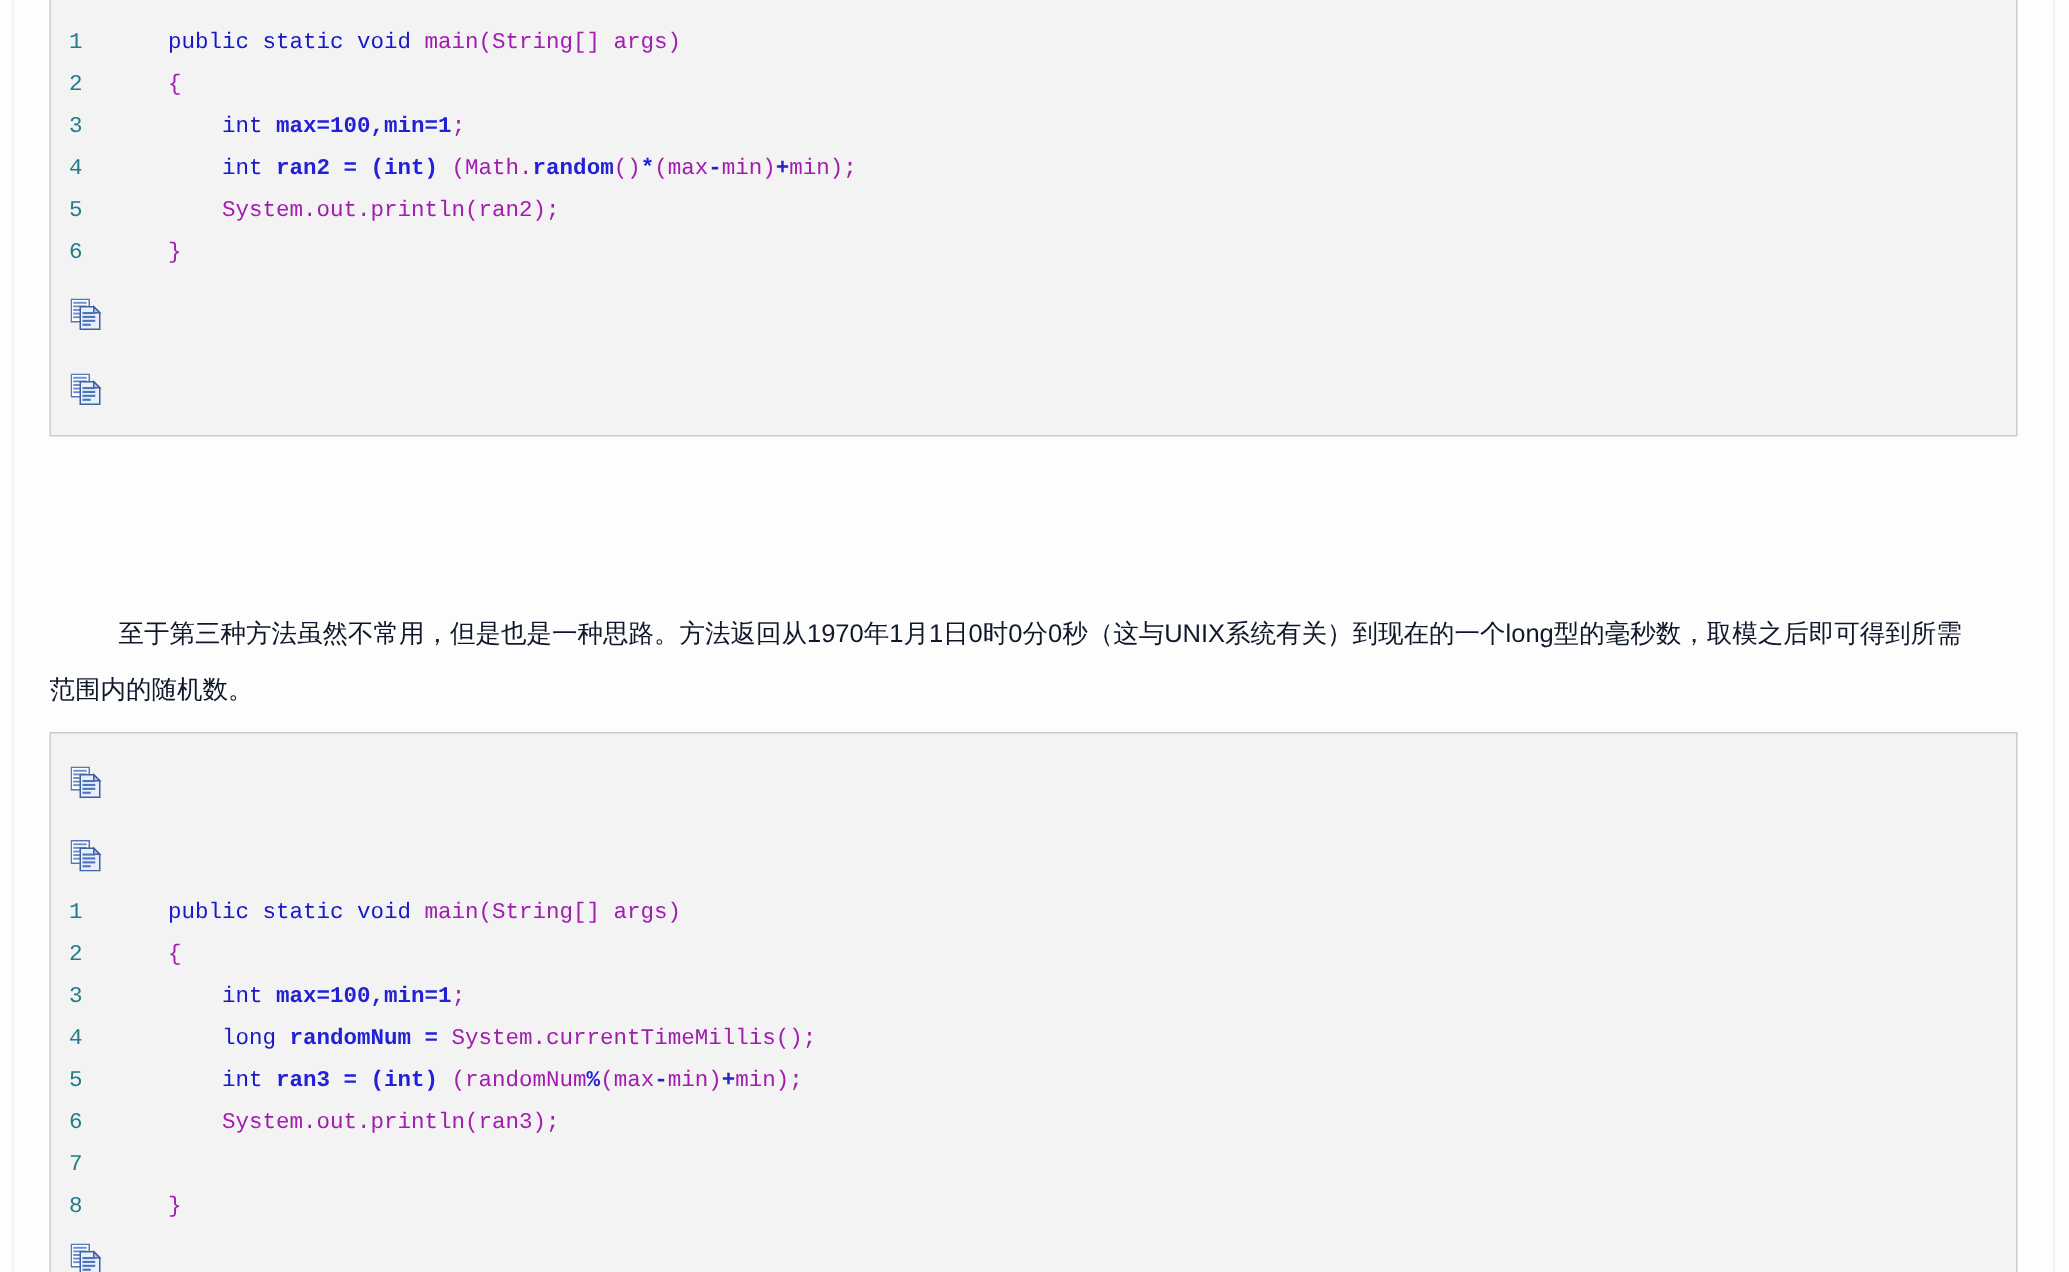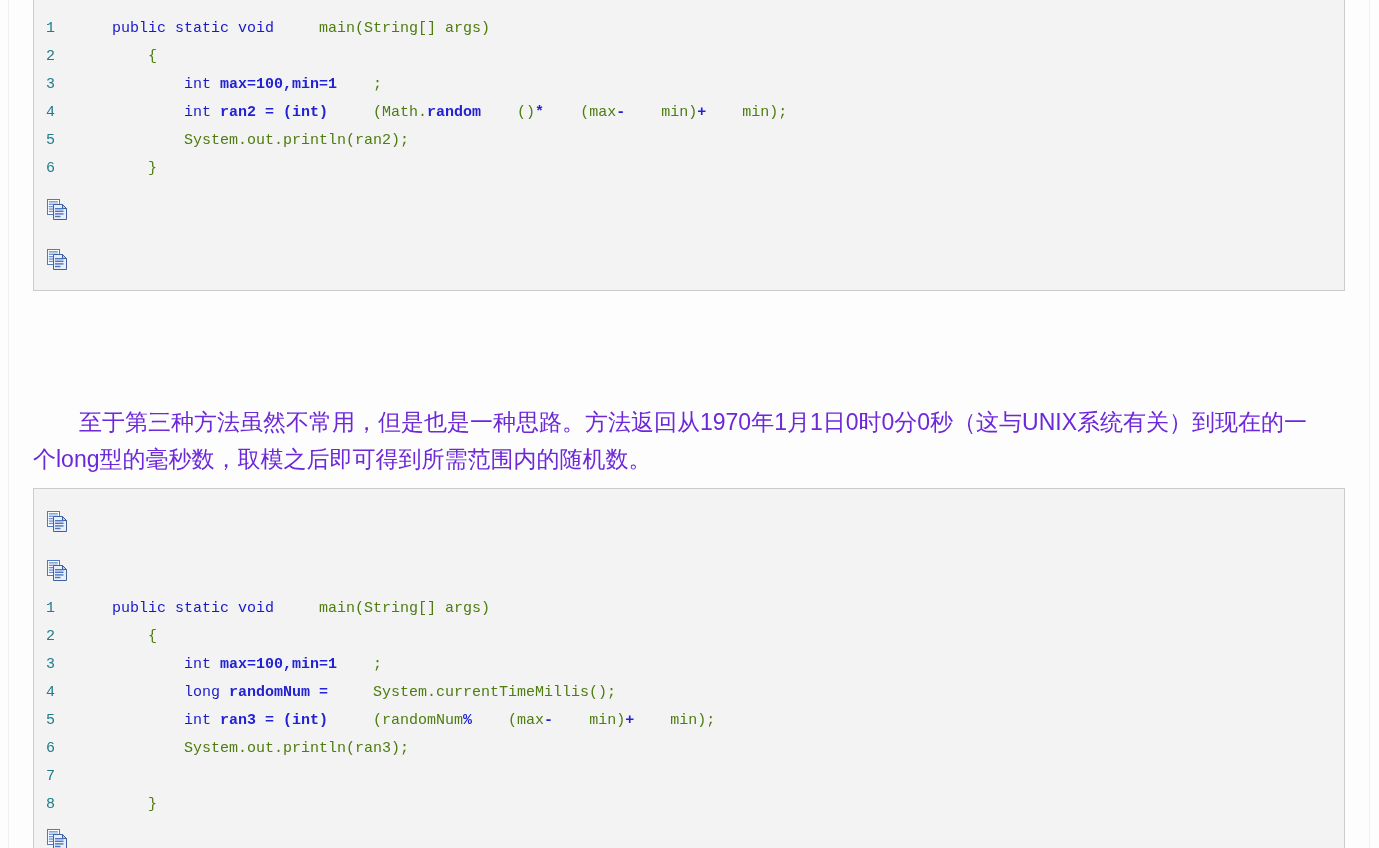--- a/index.html
+++ b/index.html
@@ -79,40 +79,40 @@
     text-align: left;
     color: #217c8a;
   }
   .lc {
     position: absolute;
     left: 78px;
     color: #222222;
   }
   .kw   { color: #1818c8; text-align: center; }   
   .id   { color: #2222d4; font-weight: bold; }   
-  .pl   { color: #4d7c0f; margin-left: 36px; }   
+  .pl   { color: #a21caf; }   
 
   
   .copy-icon {
     position: absolute;
     width: 21px;
     height: 21px;
     display: block;
   }
 
   
   .para {
     position: absolute;
     left: 33px;
     top: 404px;
     width: 1290px;
     font-family: "Liberation Sans", "DejaVu Sans", sans-serif;
-    font-size: 23px;
+    font-size: 17px;
     line-height: 37px;
-    color: #6d28d9;
+    color: #0f172a;
     letter-spacing: 0px;
     text-align: left;
   }
   .para .indent { display: inline-block; width: 46px; }
 </style>
 </head>
 <body>
 
 <div class="page">
 

